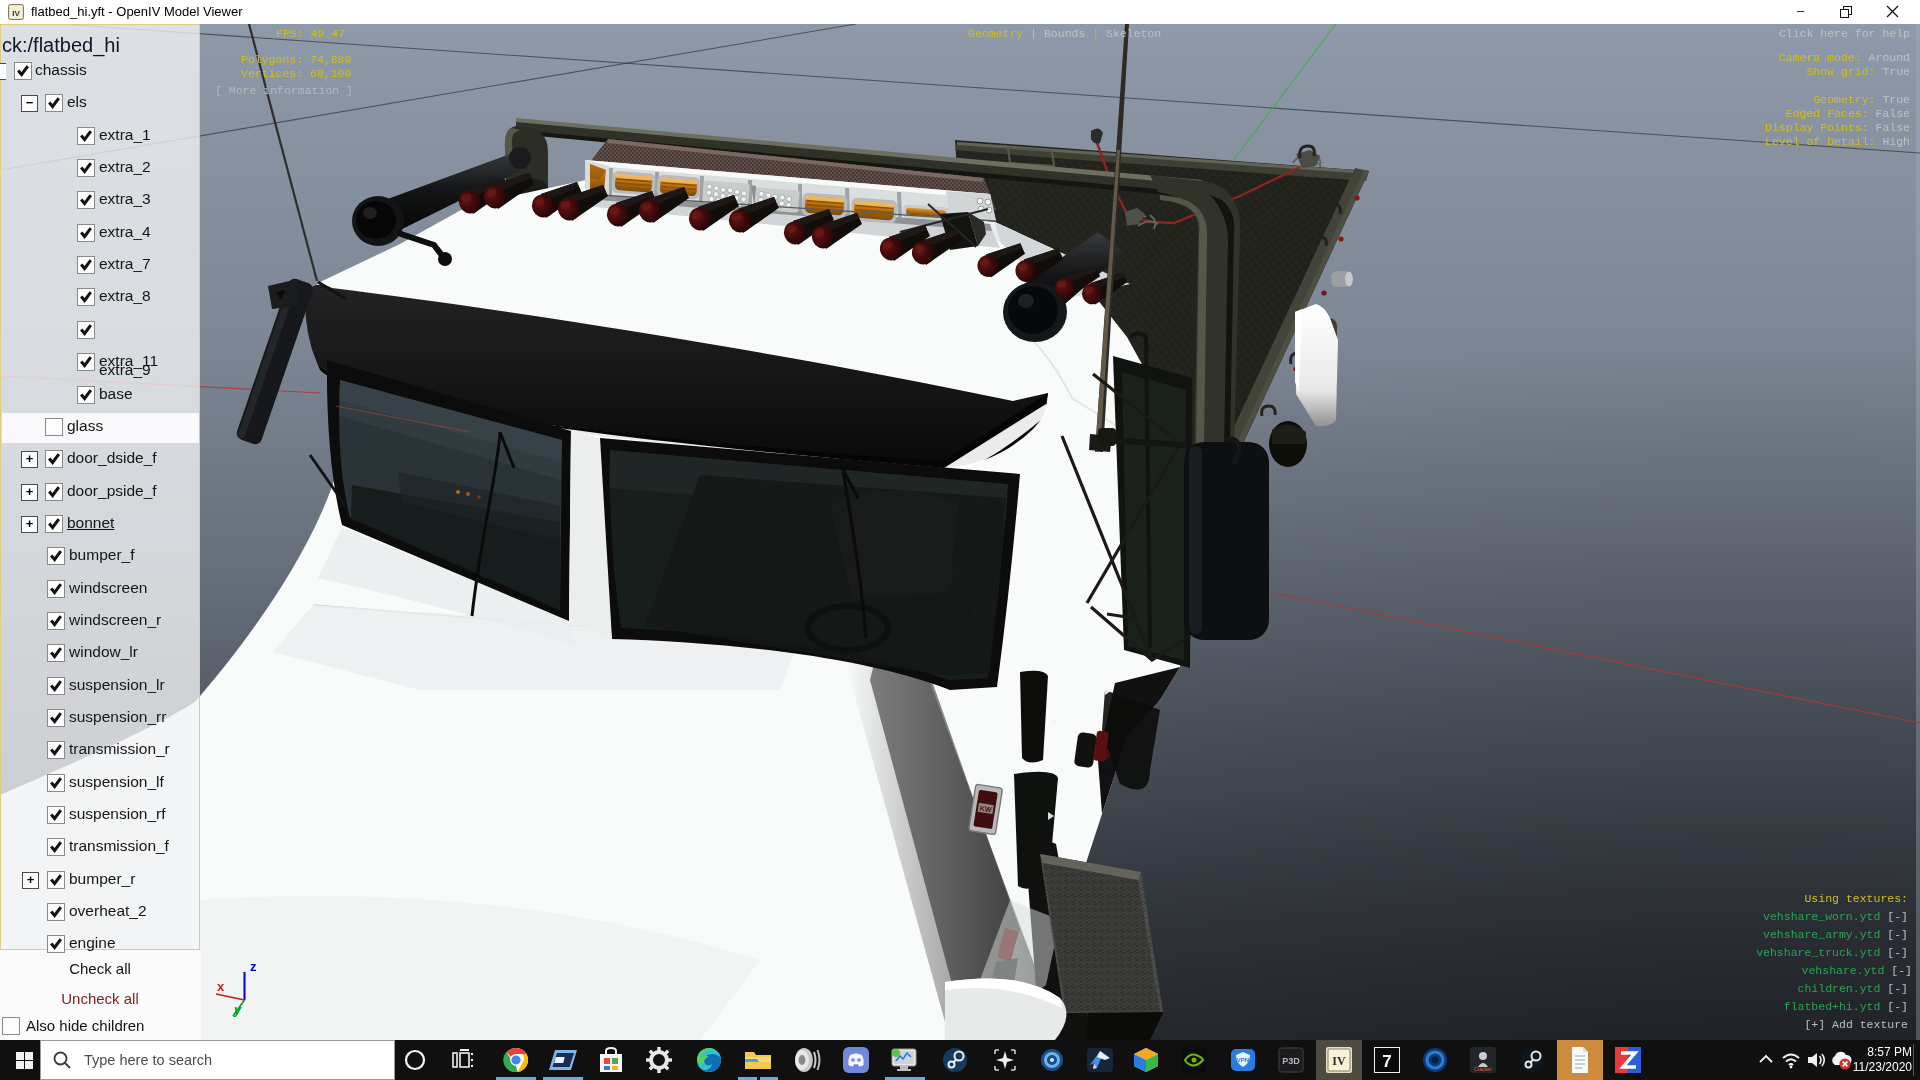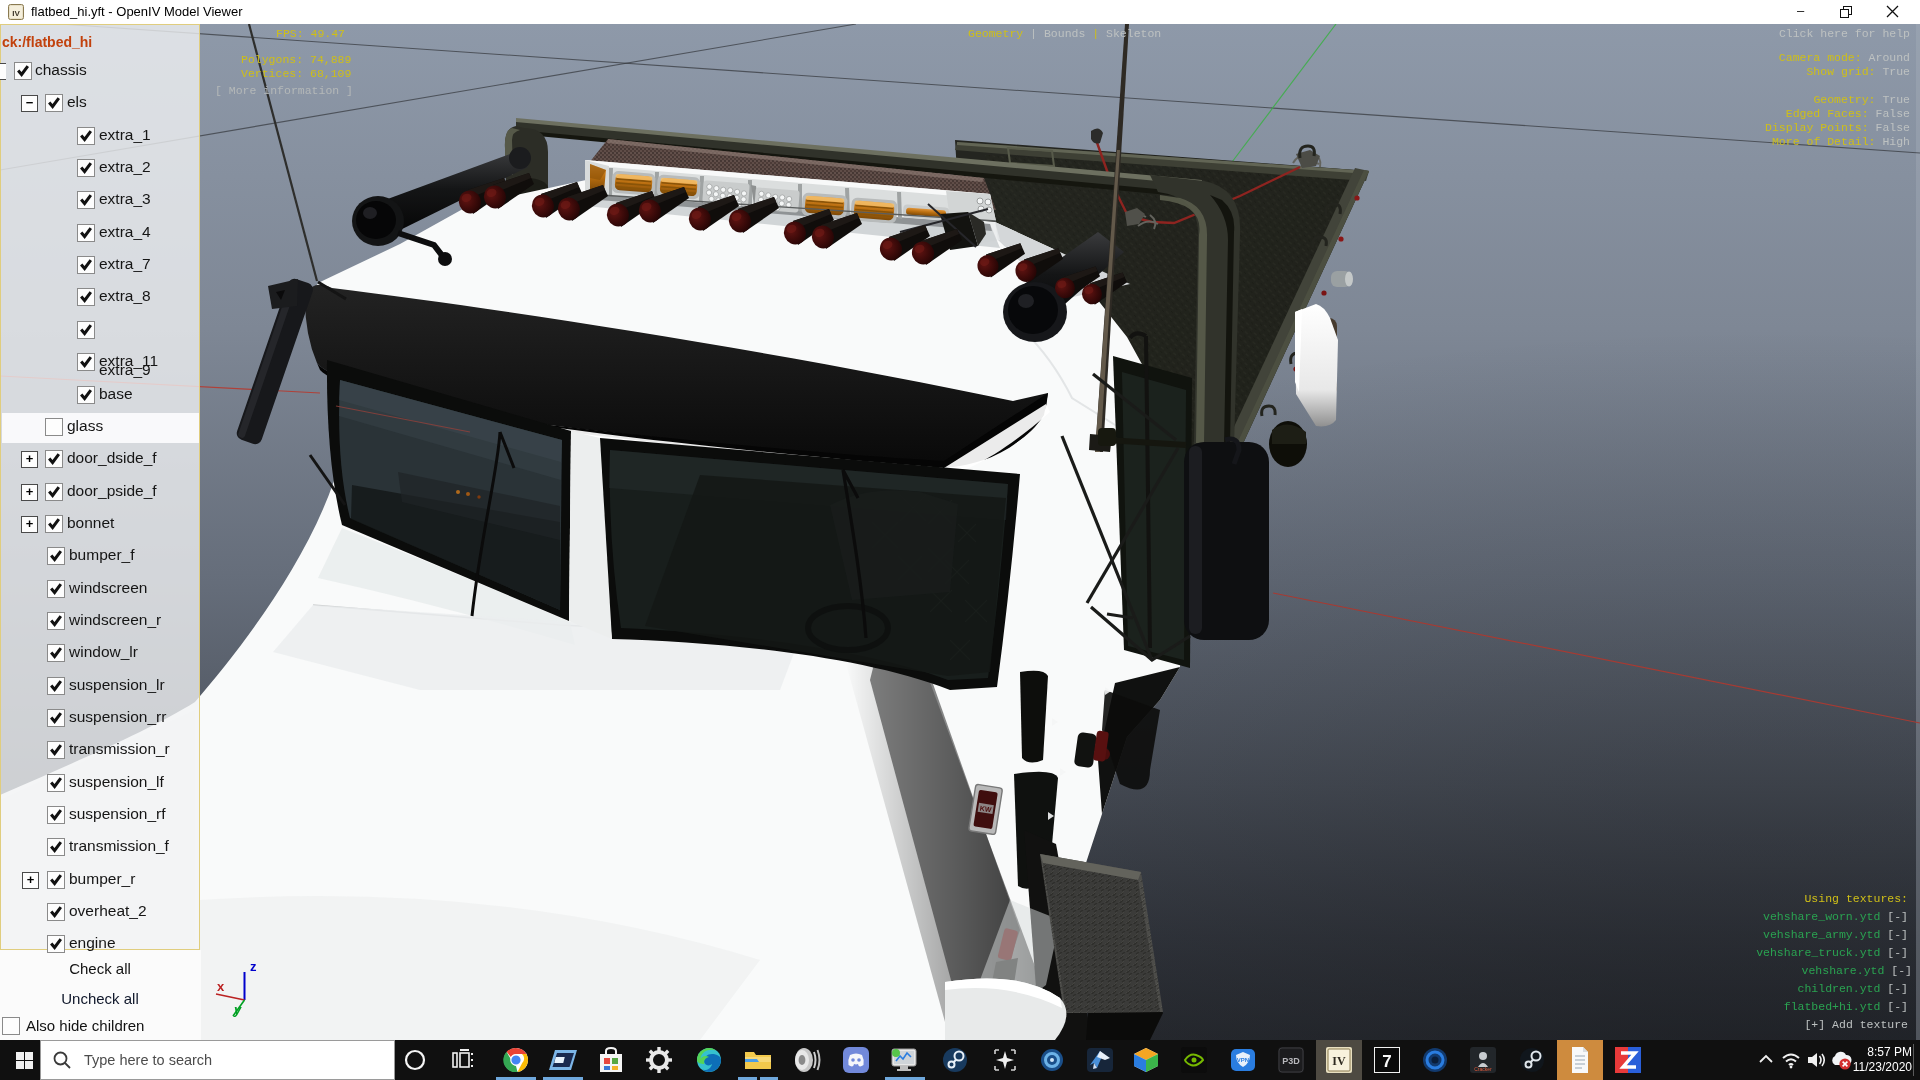--- a/index.html
+++ b/index.html
@@ -543,33 +543,33 @@
 <div class="ov yel" style="left:241px;top:53px;">Polygons: 74,889</div>
 <div class="ov yel" style="left:241px;top:67px;">Vertices: 68,109</div>
 <div class="ov" style="left:215px;top:84px;color:#b4b8b8;">[ More information ]</div>
 <div class="ov" style="left:968px;top:27px;"><span class="yel">Geometry</span><span class="gry"> | Bounds</span><span class="yel"> | </span><span class="gry">Skeleton</span></div>
 <div class="ov" style="right:10px;top:27px;text-align:right;"><span class="gry">Click here for help</span></div>
 <div class="ov" style="right:10px;top:51px;text-align:right;"><span class="yel">Camera mode: </span><span class="gry">Around</span></div>
 <div class="ov" style="right:10px;top:65px;text-align:right;"><span class="yel">Show grid: </span><span class="gry">True</span></div>
 <div class="ov" style="right:10px;top:93px;text-align:right;"><span class="yel">Geometry: </span><span class="gry">True</span></div>
 <div class="ov" style="right:10px;top:107px;text-align:right;"><span class="yel">Edged Faces: </span><span class="gry">False</span></div>
 <div class="ov" style="right:10px;top:121px;text-align:right;"><span class="yel">Display Points: </span><span class="gry">False</span></div>
-<div class="ov" style="right:10px;top:135px;text-align:right;"><span class="yel">More of Detail: </span><span class="gry">High</span></div>
+<div class="ov" style="right:10px;top:135px;text-align:right;"><span class="yel">Level of Detail: </span><span class="gry">High</span></div>
 <div class="ov yel" style="right:12px;top:892px;">Using textures:</div>
 <div class="ov" style="right:12px;top:910px;"><span class="grn">vehshare_worn.ytd </span><span class="gry">[-]</span></div>
 <div class="ov" style="right:12px;top:928px;"><span class="grn">vehshare_army.ytd </span><span class="gry">[-]</span></div>
 <div class="ov" style="right:12px;top:946px;"><span class="grn">vehshare_truck.ytd </span><span class="gry">[-]</span></div>
 <div class="ov" style="right:8px;top:964px;"><span class="grn">vehshare.ytd </span><span class="gry">[-]</span></div>
 <div class="ov" style="right:12px;top:982px;"><span class="grn">children.ytd </span><span class="gry">[-]</span></div>
 <div class="ov" style="right:12px;top:1000px;"><span class="grn">flatbed+hi.ytd </span><span class="gry">[-]</span></div>
 <div class="ov gry" style="right:12px;top:1018px;">[+] Add texture</div>
 
 <div id="sidebar"></div>
 <div id="sidetree" style="position:absolute;left:0;top:0;z-index:11;">
-<div style="position:absolute;left:2px;top:34px;font-size:14px;color:#c2410c;z-index:11;font-weight:bold;">ck:/flatbed_hi</div>
+<div style="position:absolute;left:2px;top:34px;font-size:20px;color:#0f172a;z-index:11;">ck:/flatbed_hi</div>
 <div style="position:absolute;left:0px;top:63px;width:6px;height:15px;background:#fdfdfd;border-top:1px solid #4a4a4a;border-bottom:1px solid #4a4a4a;z-index:12;"></div>
 <div class="cb" style="left:14px;top:62px;z-index:12;">
       <svg class="chk" viewBox="0 0 16 16">
         <path d="M3.2,7.5 L6.6,11.5 L12.8,3.2" stroke="#111" stroke-width="3" fill="none"></path>
       </svg>
     </div>
 <div class="trow" style="left:35px;top:61px;z-index:12;">chassis</div>
 <div class="exp" style="left:21px;top:95px;z-index:12;">−</div>
 <div class="cb" style="left:45px;top:94px;z-index:12;">
       <svg class="chk" viewBox="0 0 16 16">
@@ -647,21 +647,21 @@
         <path d="M3.2,7.5 L6.6,11.5 L12.8,3.2" stroke="#111" stroke-width="3" fill="none"></path>
       </svg>
     </div>
 <div class="trow" style="left:67px;top:482px;z-index:12;">door_pside_f</div>
 <div class="exp" style="left:21px;top:516px;z-index:12;">+</div>
 <div class="cb" style="left:45px;top:515px;z-index:12;">
       <svg class="chk" viewBox="0 0 16 16">
         <path d="M3.2,7.5 L6.6,11.5 L12.8,3.2" stroke="#111" stroke-width="3" fill="none"></path>
       </svg>
     </div>
-<div class="trow" style="left:67px;top:514px;z-index:12;">bonnet</div>
+<div class="trow" style="left:67px;top:514px;z-index:12;text-decoration:underline;">bonnet</div>
 <div class="cb" style="left:47px;top:547px;z-index:12;">
       <svg class="chk" viewBox="0 0 16 16">
         <path d="M3.2,7.5 L6.6,11.5 L12.8,3.2" stroke="#111" stroke-width="3" fill="none"></path>
       </svg>
     </div>
 <div class="trow" style="left:69px;top:546px;z-index:12;">bumper_f</div>
 <div class="cb" style="left:47px;top:580px;z-index:12;">
       <svg class="chk" viewBox="0 0 16 16">
         <path d="M3.2,7.5 L6.6,11.5 L12.8,3.2" stroke="#111" stroke-width="3" fill="none"></path>
       </svg>
@@ -730,21 +730,21 @@
 <div class="trow" style="left:69px;top:902px;z-index:12;">overheat_2</div>
 <div class="cb" style="left:47px;top:935px;z-index:12;">
       <svg class="chk" viewBox="0 0 16 16">
         <path d="M3.2,7.5 L6.6,11.5 L12.8,3.2" stroke="#111" stroke-width="3" fill="none"></path>
       </svg>
     </div>
 <div class="trow" style="left:69px;top:934px;z-index:12;">engine</div>
 </div>
 <div id="sidectrl">
 <div style="position:absolute;left:0;top:10px;width:200px;text-align:center;font-size:15px;color:#111;">Check all</div>
-<div style="position:absolute;left:0;top:40px;width:200px;text-align:center;font-size:15px;color:#0f172a;">Uncheck all</div>
+<div style="position:absolute;left:0;top:40px;width:200px;text-align:center;font-size:15px;color:#7f1d1d;">Uncheck all</div>
 <div class="cb" style="left:2px;top:67px;"></div>
 <div style="position:absolute;left:26px;top:67px;font-size:15px;color:#111;">Also hide children</div>
 </div>
 
 <div id="titlebar">
 <svg id="titleicon" viewBox="0 0 16 16">
       <rect x="0.5" y="0.5" width="15" height="15" rx="2" fill="#e8e0c8" stroke="#8a7a50"></rect>
       <rect x="2" y="2" width="12" height="12" rx="1" fill="#f5efdc"></rect>
       <text x="8" y="11.5" font-size="8" font-weight="bold" text-anchor="middle" fill="#3a3428" font-family="Liberation Sans">IV</text>
     </svg>

